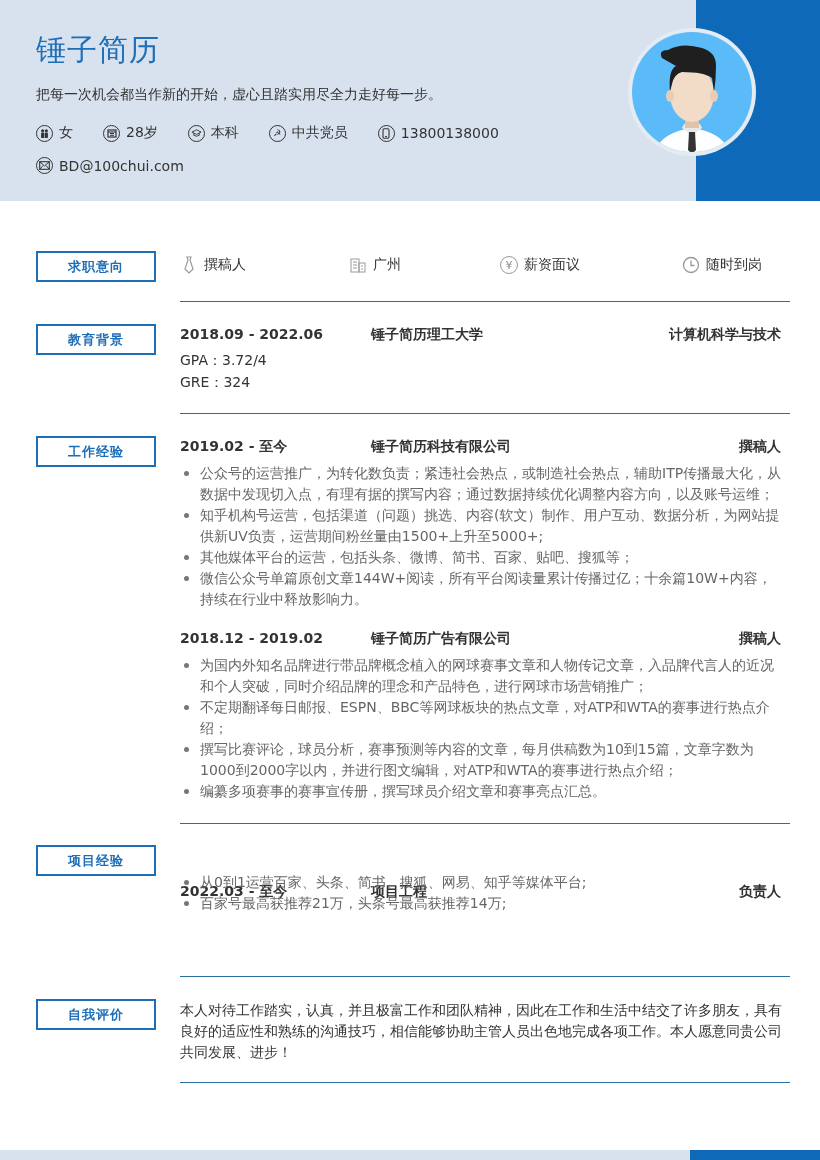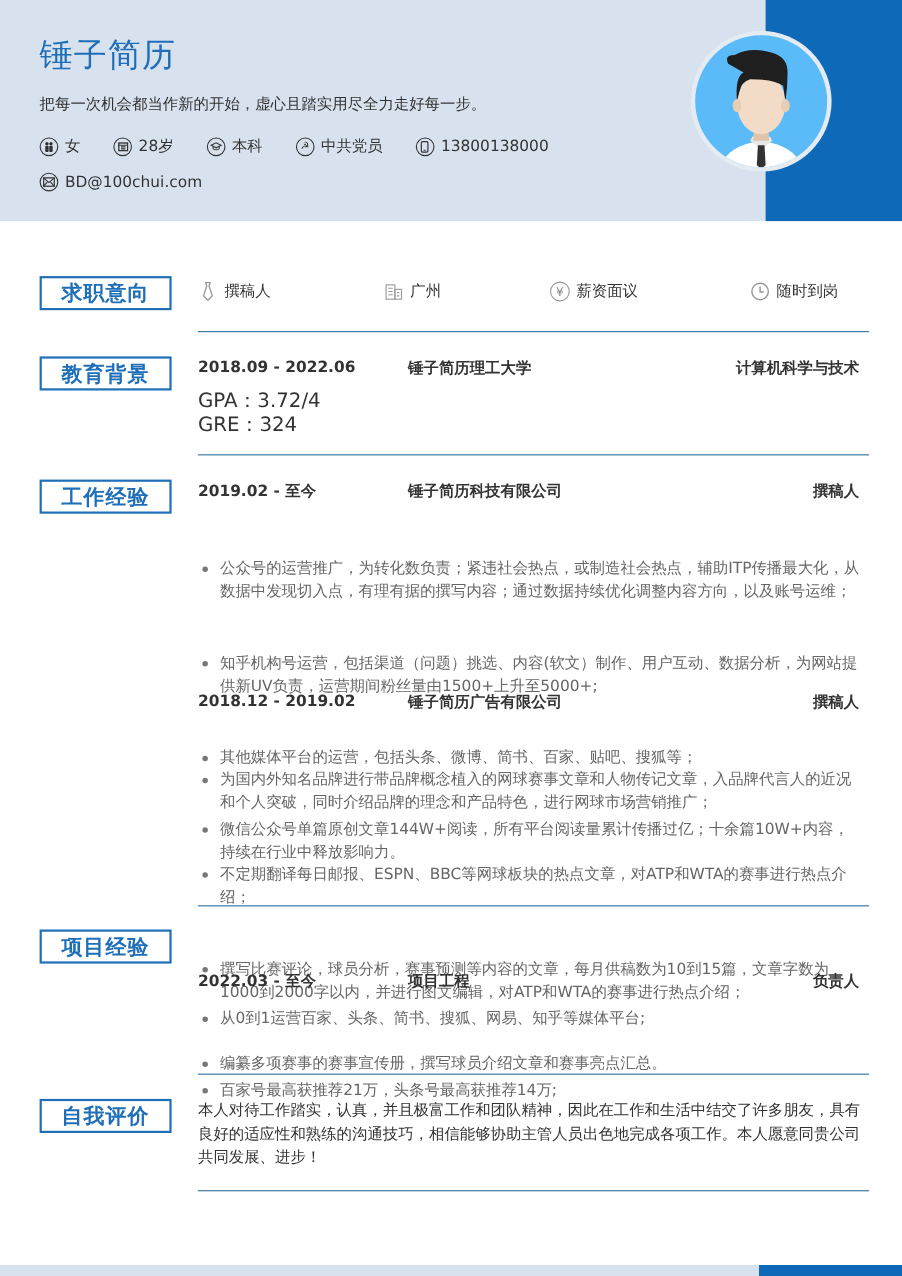--- a/index.html
+++ b/index.html
@@ -12,35 +12,35 @@
   .motto { position: absolute; left: 36px; top: 86px; font-size: 14px; color: #333; text-align: right; }
   .info-row { position: absolute; left: 36px; display: flex; align-items: center; font-size: 14px; color: #333; }
   .info-row.r1 { top: 124px; }
   .info-row.r2 { top: 157px; }
   .info-item { display: flex; align-items: center; margin-right: 30px; }
   .info-icon { width: 17px; height: 17px; border: 1.3px solid #333; border-radius: 50%; display: inline-flex; align-items: center; justify-content: center; font-size: 9px; margin-right: 6px; line-height: 1; }
 
   .avatar { position: absolute; left: 628px; top: 28px; width: 128px; height: 128px; border-radius: 50%; background: #e4ebf3; padding: 4px; }
   .avatar-inner { width: 120px; height: 120px; border-radius: 50%; background: #5bbaf8; overflow: hidden; position: relative; }
 
-  .section-title { position: absolute; left: 36px; width: 120px; height: 31px; border: 2.5px solid #1f6fb8; color: #1f6fb8; font-size: 19px; font-weight: bold; display: flex; align-items: center; justify-content: center; letter-spacing: 1px; }
+  .section-title { position: absolute; left: 36px; width: 120px; height: 31px; border: 2.5px solid #1f6fb8; color: #1f6fb8; font-size: 13px; font-weight: bold; display: flex; align-items: center; justify-content: center; letter-spacing: 1px; }
   .divider { position: absolute; left: 180px; width: 610px; height: 0; border-top: 1.5px solid #2a6f9e; }
 
   .intent-item { position: absolute; top: 256px; display: flex; align-items: center; font-size: 14px; color: #333; }
   .intent-icon { width: 18px; height: 18px; color: #999; display: inline-flex; align-items: center; justify-content: center; font-size: 12px; margin-right: 6px; }
 
   .row-head { position: absolute; left: 180px; width: 601px; font-size: 14px; font-weight: bold; color: #333; height: 20px; }
   .row-head .c1 { position: absolute; left: 0; }
   .row-head .c2 { position: absolute; left: 191px; }
   .row-head .c3 { position: absolute; right: 0; }
 
-  .plain-line { position: absolute; left: 180px; font-size: 18px; color: #333; }
+  .plain-line { position: absolute; left: 180px; font-size: 14px; color: #333; }
 
   .bullets { position: absolute; left: 180px; width: 604px; list-style: none; font-size: 14px; color: #666; line-height: 21px; }
-  .bullets li { position: relative; padding-left: 20px; margin-top: 44px; }
+  .bullets li { position: relative; padding-left: 20px; }
   .bullets li::before { content: ""; position: absolute; left: 4px; top: 8px; width: 5px; height: 5px; border-radius: 50%; background: #777; }
 
   .para { position: absolute; left: 180px; width: 606px; font-size: 14px; color: #333; line-height: 21px; }
 
   .footer { position: absolute; left: 0; top: 1150px; width: 820px; height: 10px; background: #d8e2ee; }
   .footer-block { position: absolute; left: 690px; top: 1150px; width: 130px; height: 10px; background: #0e6ab8; }
 </style>
 </head>
 <body>
 

